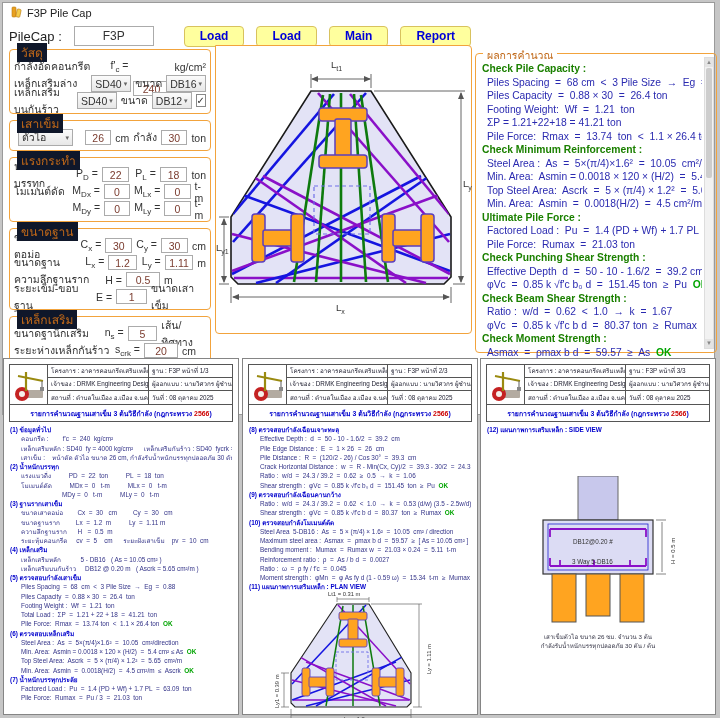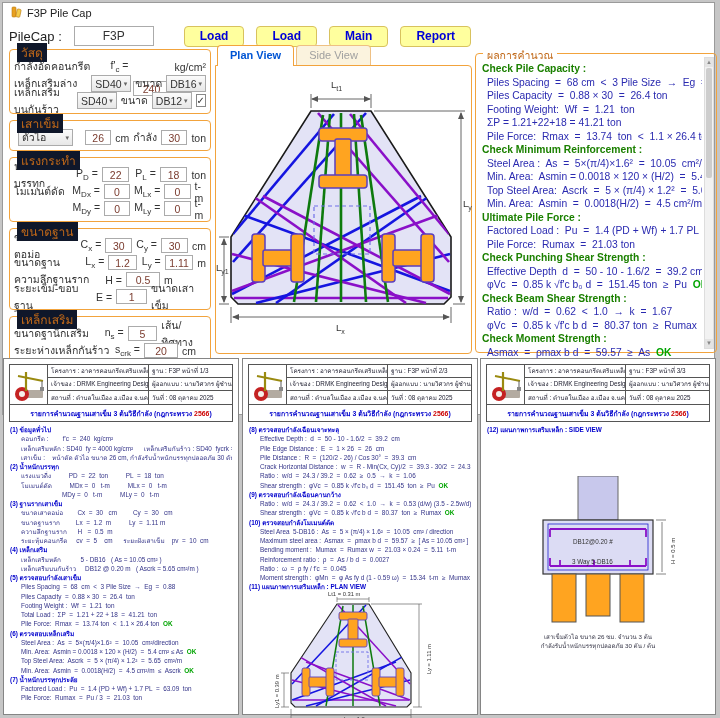--- a/index.html
+++ b/index.html
@@ -281,24 +281,20 @@
       <div class="compute-row">
         <button class="compute-btn">Compute</button>
         <div class="dd" style="width:104px">
             <span>วิธีกำลัง</span>
             <span class="arr">▾</span>
           </div>
       </div>
     </div>
 
     <div class="mid-panel">
-      <div class="tabs">
-        <div class="tab active">Plan View</div>
-        <div class="tab">Side View</div>
-      </div>
       <div class="canvas">
         <svg width="255" height="285" viewBox="0 0 255 285">
           <defs>
             <marker id="ah" markerWidth="7" markerHeight="6" refX="6" refY="3" orient="auto-start-reverse">
                 <path d="M0,0 L7,3 L0,6 z" fill="#555"></path>
               </marker>
             <clipPath id="footclip">
                 <polygon points="95,45 155,45 235,171 235,231 228,238 22,238 15,231 15,171"></polygon>
               </clipPath>
           </defs>

